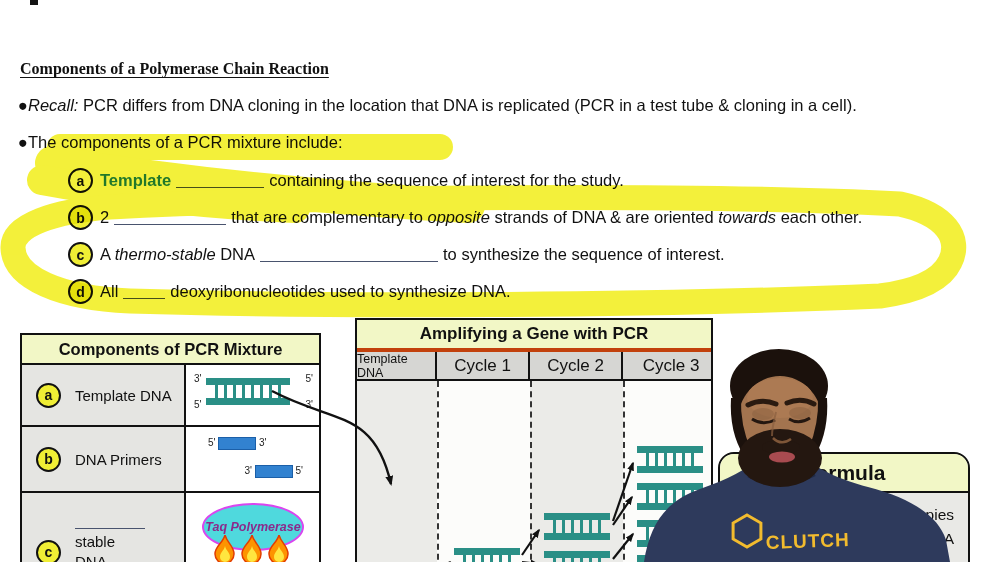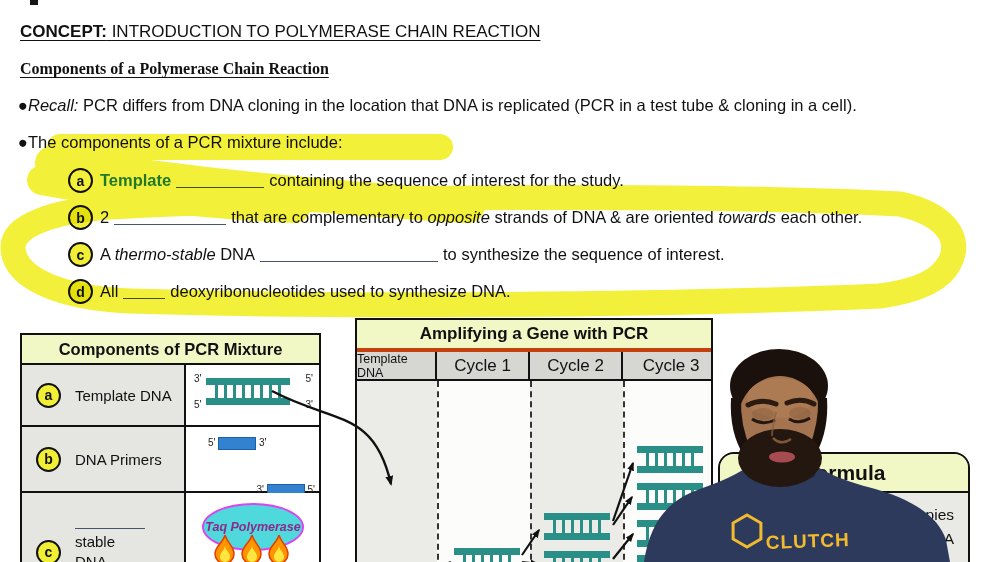--- a/index.html
+++ b/index.html
@@ -57,21 +57,20 @@
   .tick{left:30px;top:0;width:8px;height:5px;background:#151515;}
   svg{display:block;}
 </style>
 </head>
 <body>
 
 <div class="slide">
 
   <div class="abs tick"></div>
 
-  <div class="abs titleline"><b>CONCEPT:</b><span> INTRODUCTION TO POLYMERASE CHAIN REACTION</span></div>
   <div class="abs sectionline">Components of a Polymerase Chain Reaction</div>
 
   <div class="abs bullet bline1"><span>●</span><i>Recall:</i><span> PCR differs from DNA cloning in the location that DNA is replicated (PCR in a test tube &amp; cloning in a cell).</span></div>
   <div class="abs bullet bline2"><span>●</span><span>The components of a PCR mixture include:</span></div>
 
   <div class="li" style="top:168px;">
     <span class="circ">a</span>
     <span><span class="term">Template</span><span class="blank" style="width:88px;"></span><span>containing the sequence of interest for the study.</span></span>
   </div>
   <div class="li" style="top:205px;">
@@ -102,21 +101,21 @@
         <span class="plabel abs" style="right:6px;top:34px;">3'</span>
       </div>
     </div>
     <div class="mrow r-b">
       <div class="mlabel">
           <span class="circ yel">b</span>
           <span>DNA Primers</span>
         </div>
       <div class="mimg">
         <div class="abs plabel" style="left:22px;top:10px;"><span>5'</span> <span class="primer"></span> <span>3'</span></div>
-        <div class="abs plabel" style="right:4px;top:38px;margin-top:19px;"><span>3'</span> <span class="primer"></span> <span>5'</span></div>
+        <div class="abs plabel" style="right:16px;top:38px;"><span>3'</span> <span class="primer"></span> <span>5'</span></div>
       </div>
     </div>
     <div class="mrow r-c">
       <div class="mlabel">
           <span class="circ yel">c</span>
         <span style="line-height:20px;"><span class="blank" style="width:70px;margin:0;"></span><span>stable</span><br><span>DNA Polymerase</span></span>
         </div>
       <div class="mimg">
         <div class="taq abs" style="left:16px;top:10px;">Taq Polymerase</div>
         <svg class="abs" style="left:26px;top:42px;" width="80" height="34" viewBox="0 0 80 34">

